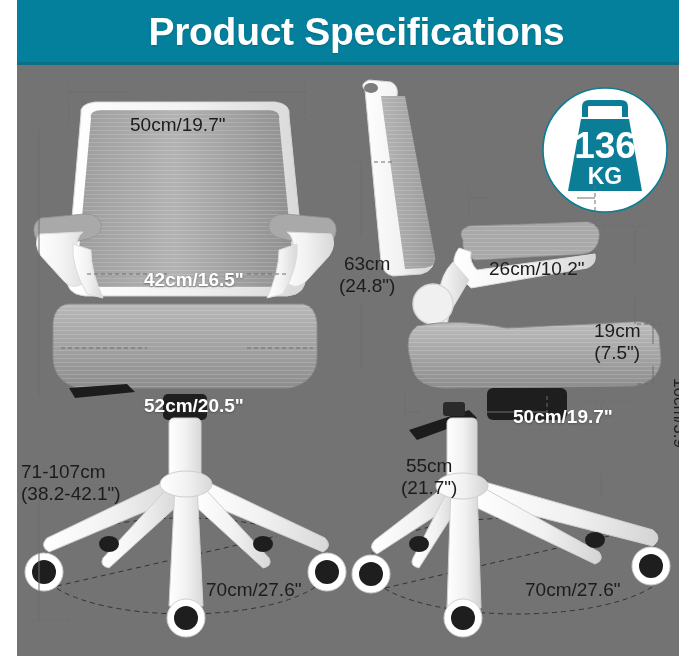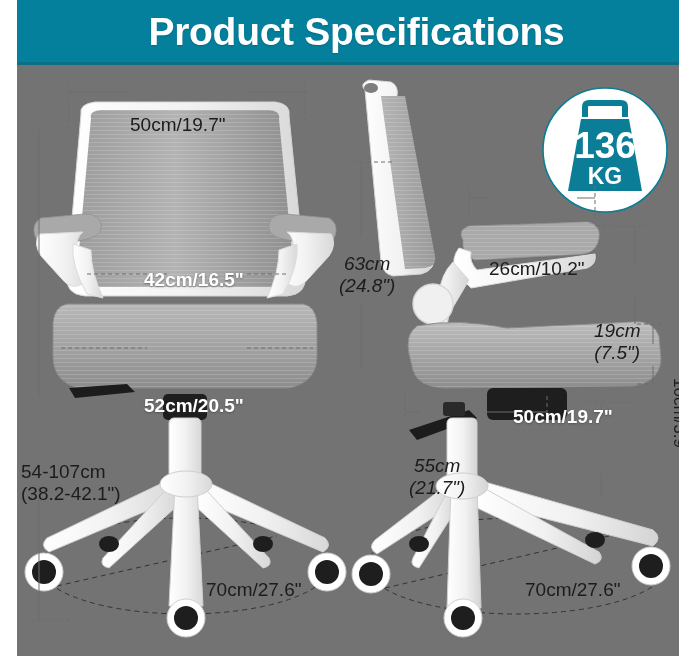--- a/index.html
+++ b/index.html
@@ -38,21 +38,21 @@
   
   .dim {
     position:absolute;
     color:#1c1c1c;
     font-size:19px;
     line-height:21px;
     white-space:nowrap;
     font-family:"Liberation Sans", sans-serif;
   }
   .dim.two-line { line-height:22px; }
-  .dim.center { text-align:center;font-style:italic; }
+  .dim.center { text-align:center; }
 
   
   .dim-white {
     position:absolute;
     color:#ffffff;
     font-size:19px;
     font-weight:600;
     white-space:nowrap;
     text-shadow:0 1px 2px rgba(60,60,60,0.55);
   }
@@ -177,21 +177,21 @@
     </g>
   </svg>
 
   <div class="dim" style="left:113px; top:114px;">50cm/19.7"</div>
 
   <div class="dim-white" style="left:127px; top:269px;">42cm/16.5"</div>
 
   <div class="dim-white" style="left:127px; top:395px;">52cm/20.5"</div>
 
   <div class="dim two-line" style="left:4px; top:461px;">
-    <div>54-107cm</div>
+    <div>71-107cm</div>
     <div>(38.2-42.1")</div>
   </div>
 
   <div class="dim" style="left:189px; top:579px;">70cm/27.6"</div>
 
   <svg id="chair-side" class="chair-svg" width="349" height="580" viewBox="0 0 349 580">
     <defs>
       <linearGradient id="meshS" x1="0" y1="0" x2="1" y2="0">
         <stop offset="0%" stop-color="#b4b4b4"></stop>
         <stop offset="100%" stop-color="#9a9a9a"></stop>
@@ -296,21 +296,21 @@
 
   <div class="dim two-line center" style="left:577px; top:320px;">
     <div>19cm</div>
     <div>(7.5")</div>
   </div>
 
   <div class="dim-white" style="left:496px; top:406px;">50cm/19.7"</div>
 
   <div class="dim-vert" style="left:672px; top:378px;">10cm/3.9"</div>
 
-  <div class="dim two-line center" style="left:392px; top:455px;">
+  <div class="dim two-line center" style="left:384px; top:455px;">
     <div>55cm</div>
     <div>(21.7")</div>
   </div>
 
 
   <div class="dim" style="left:508px; top:579px;">70cm/27.6"</div>
 
 </div>
 
 </body></html>

